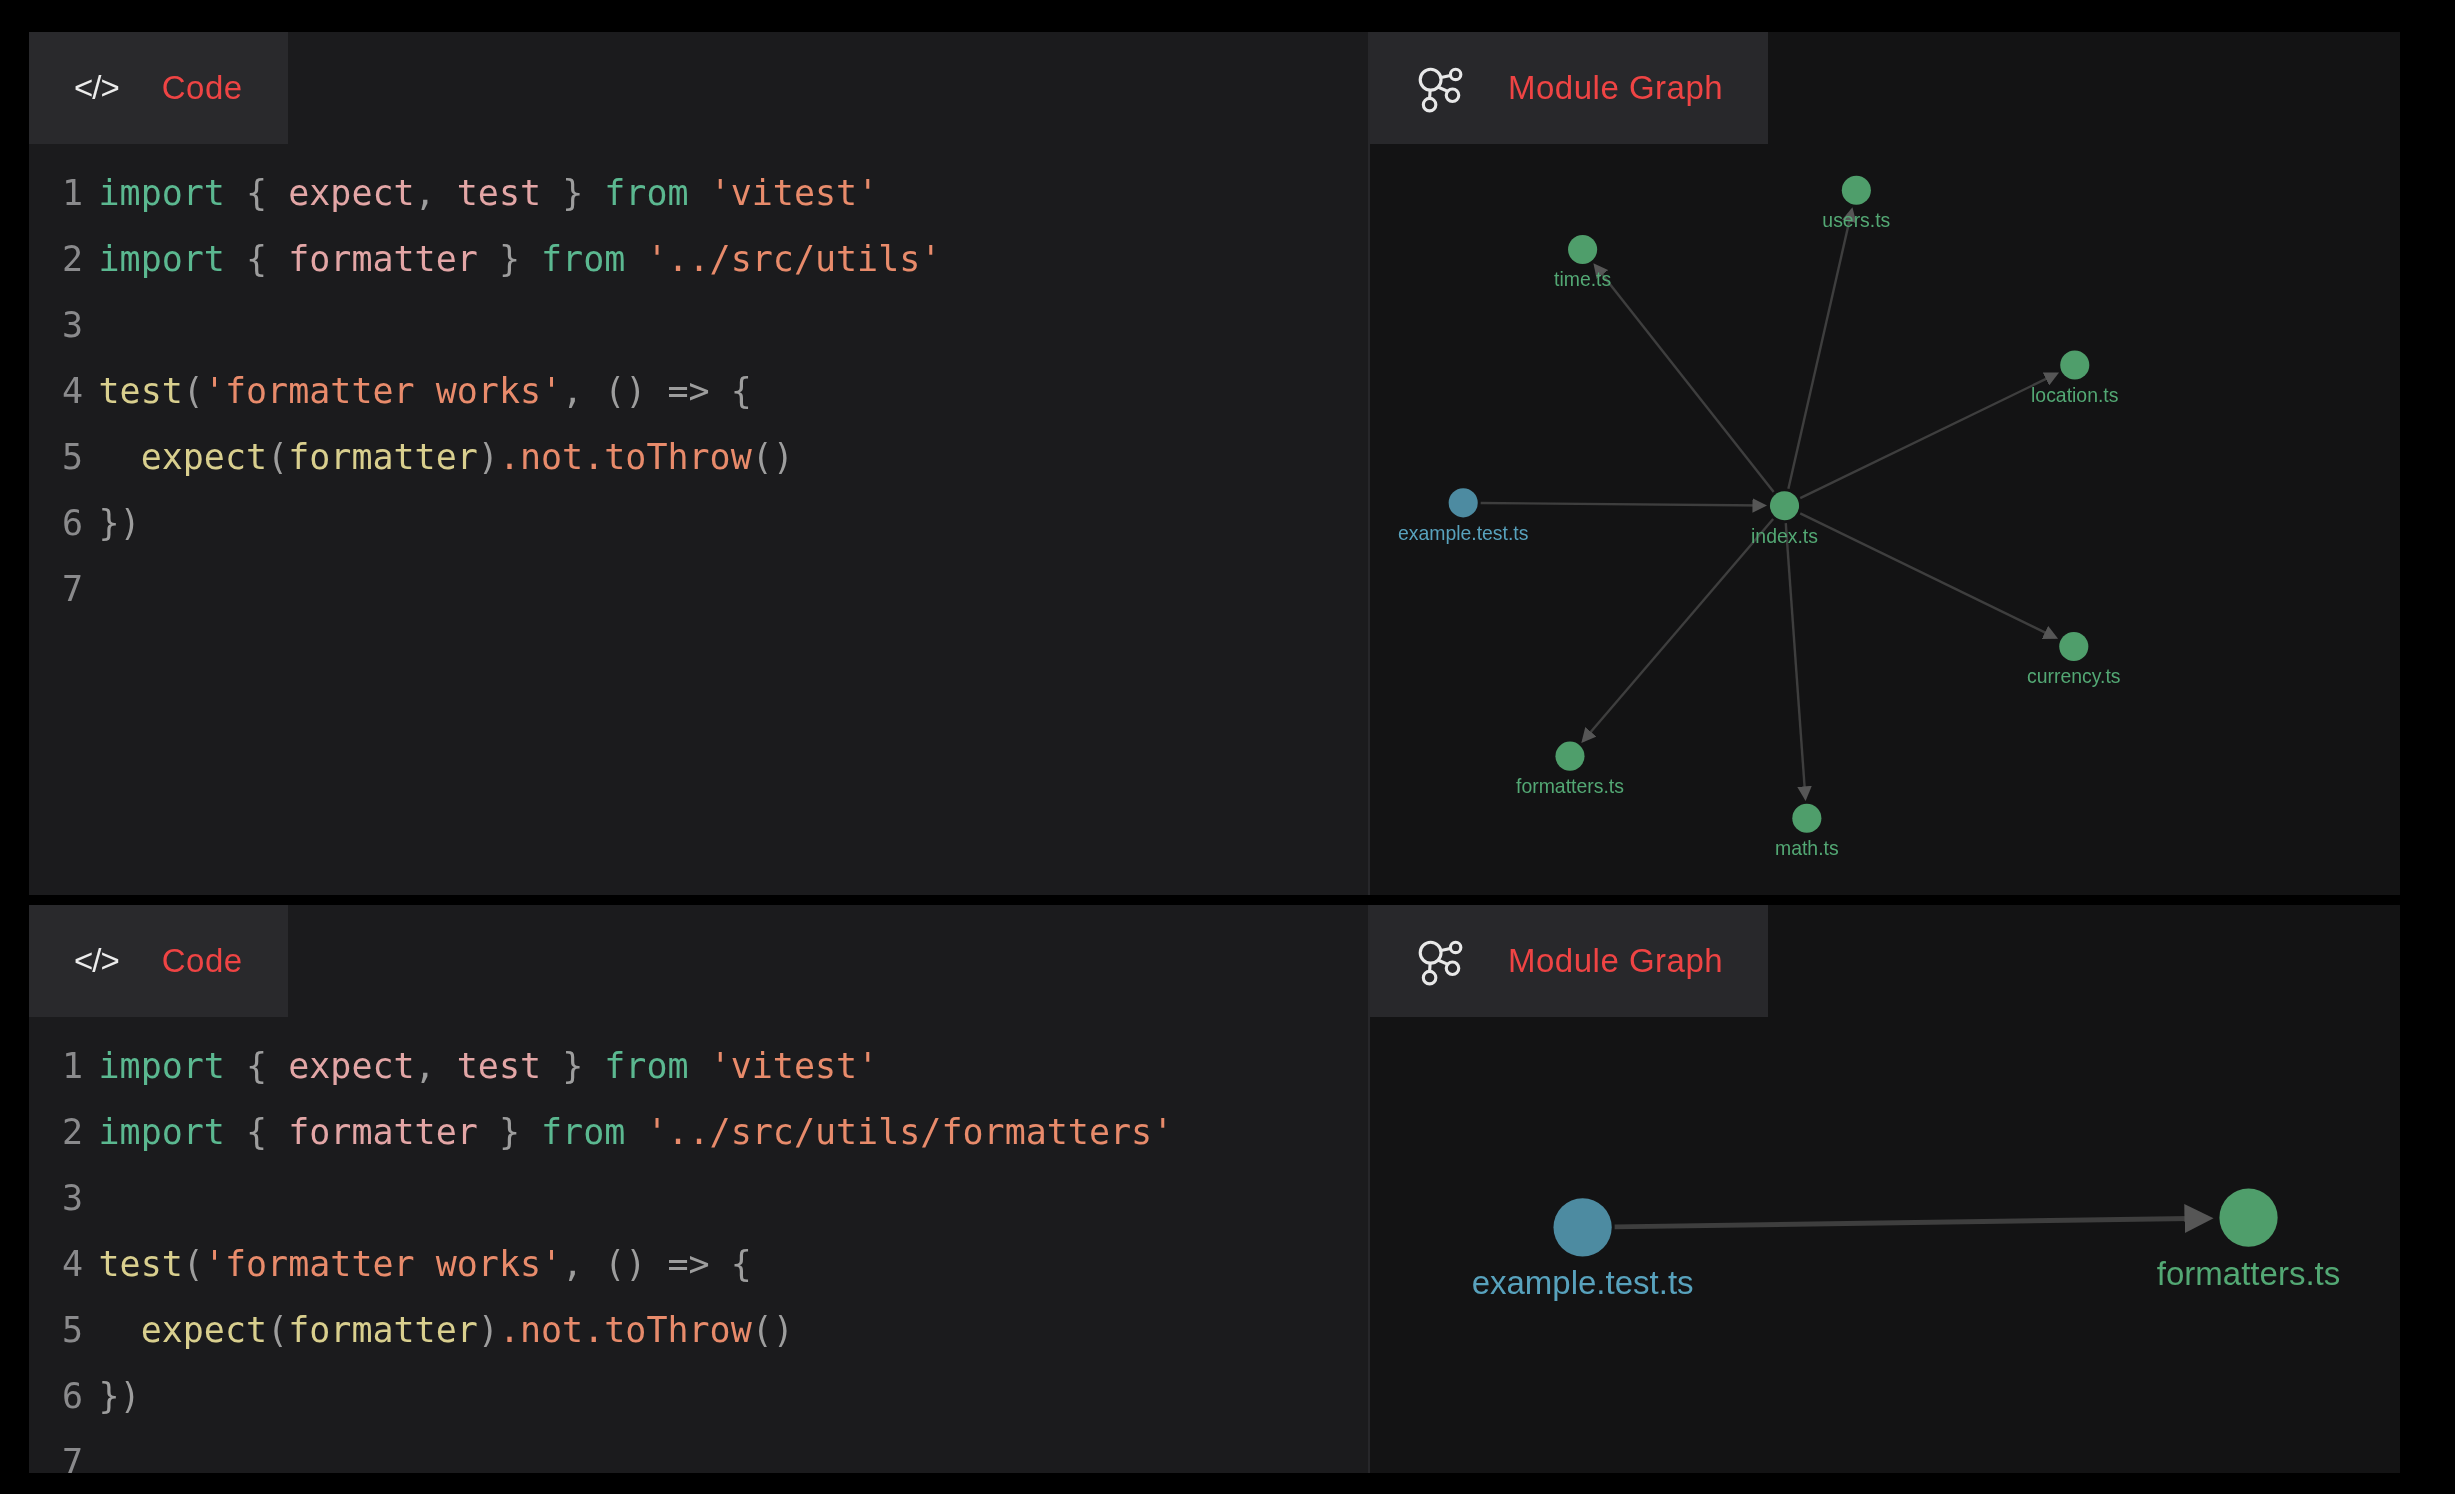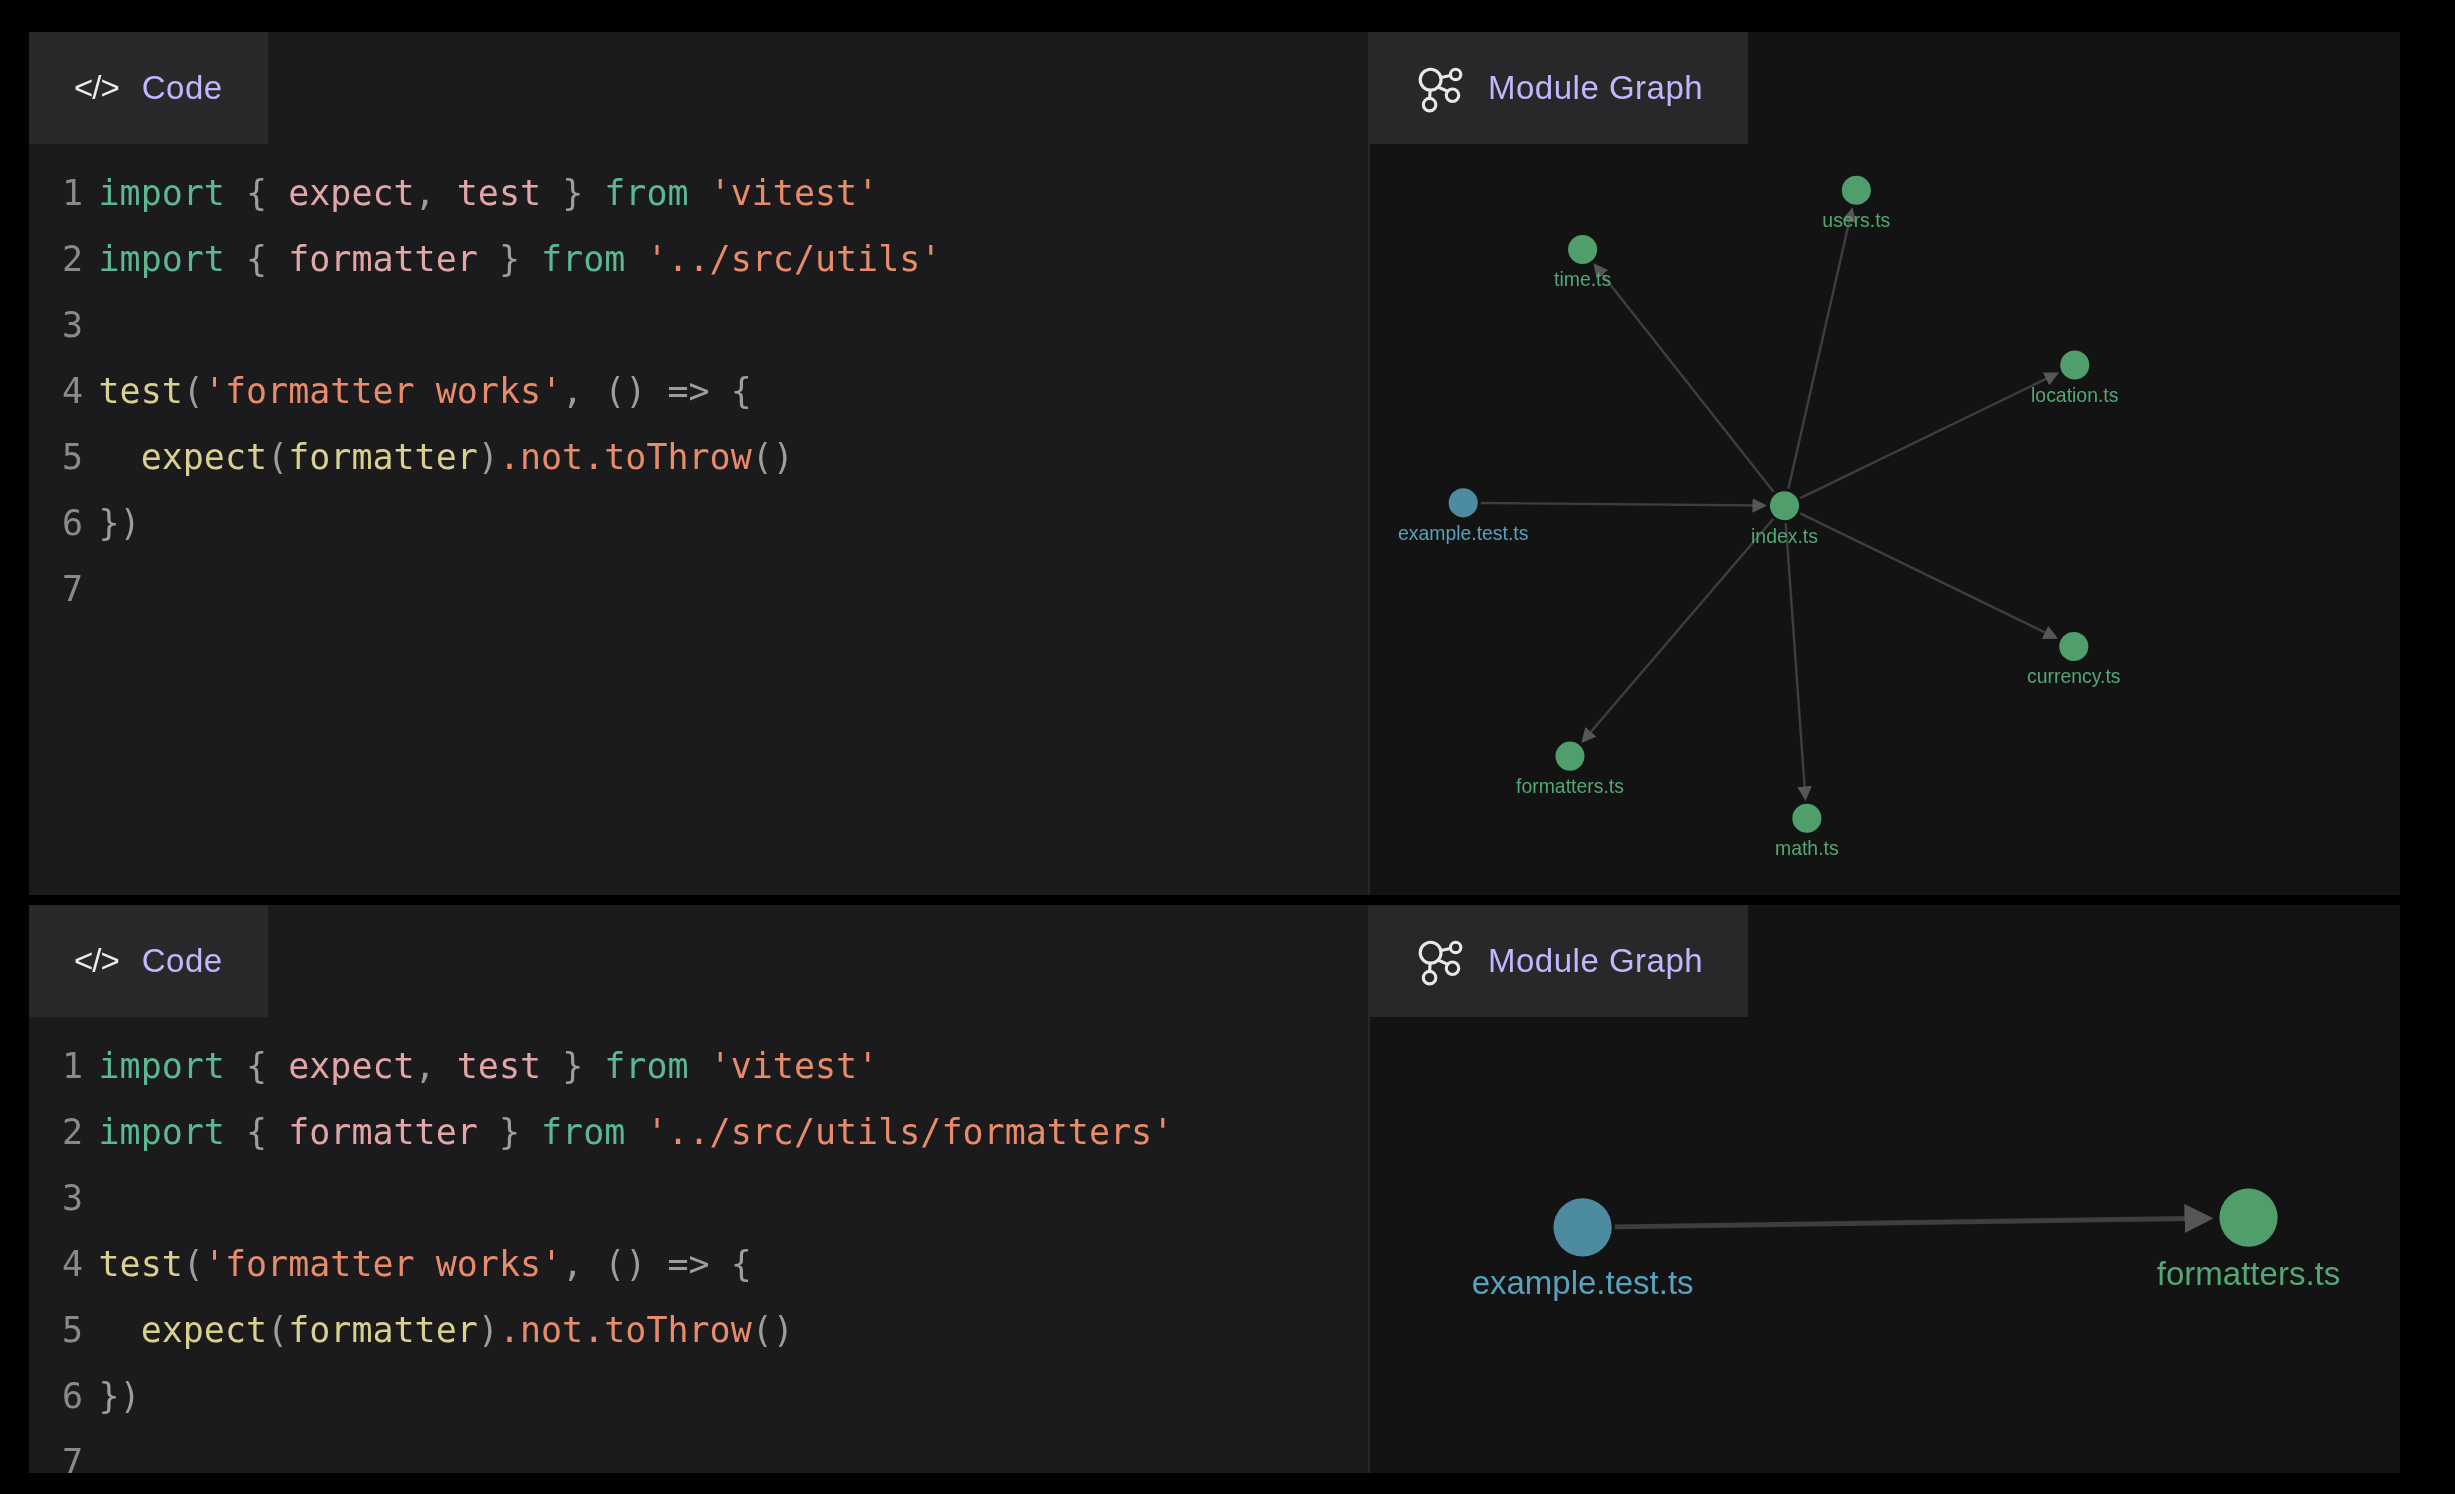--- a/index.html
+++ b/index.html
@@ -22,21 +22,21 @@
     flex:1;height:100%;background:#131314;position:relative;overflow:hidden;
     box-sizing:border-box;border-left:2.9px solid #27272a;
   }
   .tab{
     position:absolute;top:0;left:0;height:112px;display:flex;align-items:center;
     gap:23px;padding:0 45px;box-sizing:border-box;
   }
   .code-tab{background:#29292c;}
   .graph-tab{background:#28282b;}
   .tab-label{
-    color:#c4b5fd;font-size:33px;font-weight:500;letter-spacing:0.5px;white-space:nowrap;
+    color:#ef4444;font-size:33px;font-weight:500;letter-spacing:0.5px;white-space:nowrap;margin-left:20px;
   }
   .code-glyph{
     color:#ececec;font-size:33px;font-weight:500;letter-spacing:-1px;
     font-family:"Liberation Sans",sans-serif;
   }
   .graph-glyph{width:50px;height:50px;display:block;}
   .code-area{
     position:absolute;left:0;right:0;top:112px;bottom:0;
     padding-top:15.5px;overflow:hidden;
     font-family:"DejaVu Sans Mono",monospace;font-size:35px;

